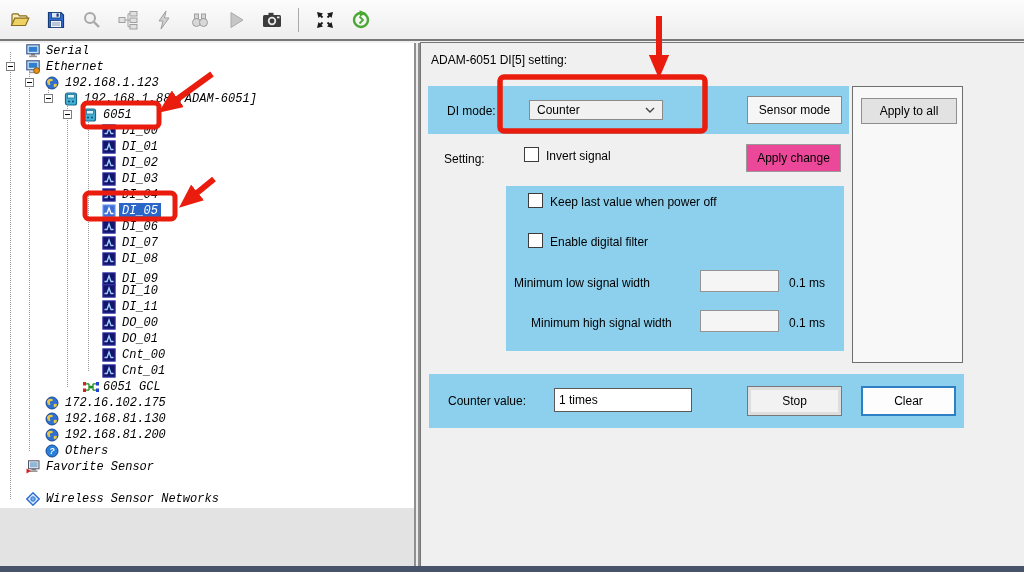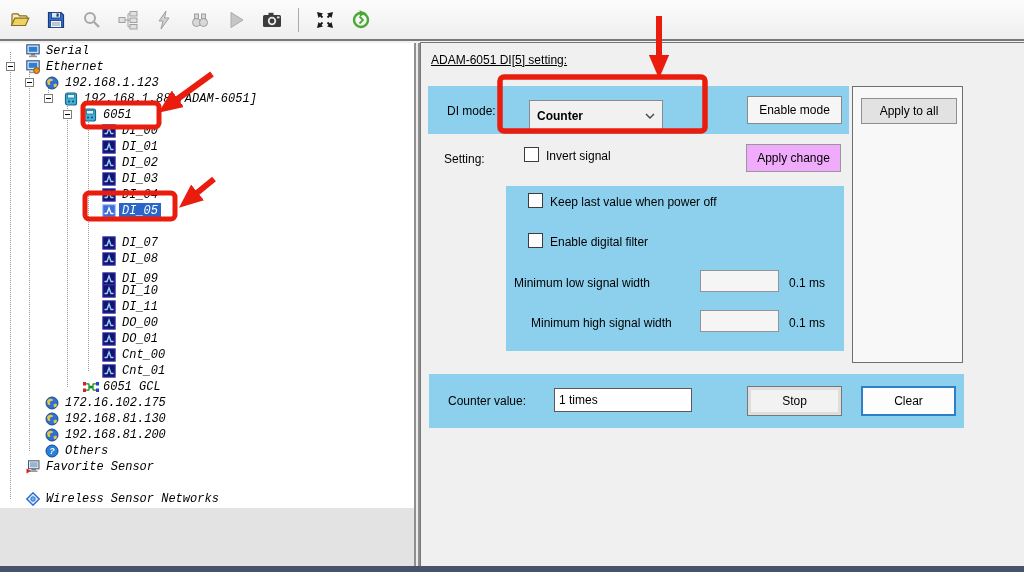--- a/index.html
+++ b/index.html
@@ -27,21 +27,21 @@
 
   .splitter{position:absolute;left:414px;top:43px;width:6px;height:523px;
     background:linear-gradient(to right,#8f8f8f 0,#8f8f8f 2px,#ececec 2px,#ececec 4px,#8f8f8f 4px,#8f8f8f 6px);}
 
   
   .rpanel{position:absolute;left:420px;top:42px;width:604px;height:524px;background:#f0f0f0;
           border-top:1px solid #767676;border-left:1px solid #767676;}
   .strip{position:absolute;background:var(--blue,#8dd0ed);}
   .lbl{position:absolute;white-space:nowrap;}
   .btn{position:absolute;display:flex;align-items:center;justify-content:center;box-sizing:border-box;
-       background:#f0abfc;border:1px solid #989898;font-size:12px;cursor:default;}
+       background:#ec4899;border:1px solid #989898;font-size:12px;cursor:default;}
   .btn.light{background:#f6f6f6;border-color:#8a8a8a;}
   .btn.gray{background:#e2e2e2;border-color:#8f8f8f;}
   .btn.bezel{background:#f2f2f2;border:1px solid #777;box-shadow:inset 0 0 0 3px #dedede;}
   .btn.primary{background:#fdfdfd;border:2px solid #2f7fc4;}
   .whitebox{position:absolute;background:#f8f8f8;border:1px solid #6e6e6e;box-sizing:border-box;}
   .checkbox{position:absolute;width:15px;height:15px;background:#fff;border:1px solid #3c3c3c;box-sizing:border-box;}
   .dropdown{position:absolute;box-sizing:border-box;background:#f1f1f1;border:1px solid #8a8a8a;
             display:flex;align-items:center;justify-content:space-between;padding:0 7px;}
   .field{position:absolute;box-sizing:border-box;background:#f5f5f5;border:1px solid #949494;
          font-family:"Liberation Sans",sans-serif;font-size:12px;padding:0 4px;}
@@ -230,20 +230,27 @@
             </svg></span>
           <span class="tlabel" style="left:119px">DI_04</span>
         </div>
         <div class="trow" style="top: 160px;">
           <span class="ticon" style="left:102px"><svg width="14" height="14" viewBox="0 0 14 14">
               <rect x="0.8" y="0.8" width="12.4" height="12.4" fill="#3c6ed8" stroke="#9ab4ff"></rect>
               <polyline points="2.5,9.5 5,9.5 7,4 9,9.5 11.5,9.5" fill="none" stroke="#ffffff" stroke-width="1.3"></polyline>
             </svg></span>
           <span class="tlabel selected" style="left:119px">DI_05</span>
         </div>
+        <div class="trow" style="top: 176px;">
+          <span class="ticon" style="left:102px"><svg width="14" height="14" viewBox="0 0 14 14">
+              <rect x="0.8" y="0.8" width="12.4" height="12.4" fill="#14146e" stroke="#3a3ab0"></rect>
+              <polyline points="2.5,9.5 5,9.5 7,4 9,9.5 11.5,9.5" fill="none" stroke="#9fd4ff" stroke-width="1.3"></polyline>
+            </svg></span>
+          <span class="tlabel" style="left:119px">DI_06</span>
+        </div>
         <div class="trow" style="top: 192px;">
           <span class="ticon" style="left:102px"><svg width="14" height="14" viewBox="0 0 14 14">
               <rect x="0.8" y="0.8" width="12.4" height="12.4" fill="#14146e" stroke="#3a3ab0"></rect>
               <polyline points="2.5,9.5 5,9.5 7,4 9,9.5 11.5,9.5" fill="none" stroke="#9fd4ff" stroke-width="1.3"></polyline>
             </svg></span>
           <span class="tlabel" style="left:119px">DI_07</span>
         </div>
         <div class="trow" style="top: 208px;">
           <span class="ticon" style="left:102px"><svg width="14" height="14" viewBox="0 0 14 14">
               <rect x="0.8" y="0.8" width="12.4" height="12.4" fill="#14146e" stroke="#3a3ab0"></rect>
@@ -358,31 +365,31 @@
               <circle cx="7" cy="7" r="2.2" fill="#7fb0e8" stroke="#2a6fd0"></circle>
             </svg></span>
           <span class="tlabel" style="left:43px">Wireless Sensor Networks</span>
         </div>
       </div>
   </div>
 
   <div class="splitter"></div>
 
   <div class="rpanel">
-    <div class="lbl" style="left:10px;top:10px;text-decoration:underline;">ADAM-6051 DI[5] setting:</div>
+    <div class="lbl" style="left:10px;top:10px;">ADAM-6051 DI[5] setting:</div>
 
     <div class="strip" style="left:7px;top:43px;width:421px;height:48px;"></div>
     <div class="lbl" style="left:26px;top:61px;">DI mode:</div>
-    <div class="dropdown" style="left:108px;top:57px;width:134px;height:32px;font-weight:bold;">
+    <div class="dropdown" style="left:108px;top:57px;width:134px;height:20px;">
       <span>Counter</span>
       <svg width="10" height="6">
           <polyline points="1,1 5,5 9,1" fill="none" stroke="#444" stroke-width="1.4"></polyline>
         </svg>
     </div>
-    <div class="btn light" style="left:326px;top:53px;width:95px;height:28px;">Enable mode</div>
+    <div class="btn light" style="left:326px;top:53px;width:95px;height:28px;">Sensor mode</div>
 
     <div class="whitebox" style="left:431px;top:43px;width:111px;height:277px;"></div>
     <div class="btn gray" style="left:440px;top:55px;width:96px;height:26px;">Apply to all</div>
 
     <div class="lbl" style="left:23px;top:109px;">Setting:</div>
     <div class="checkbox" style="left:103px;top:104px;"></div>
     <div class="lbl" style="left:125px;top:106px;">Invert signal</div>
     <div class="btn" style="left:325px;top:101px;width:95px;height:28px;">Apply change</div>
 
     <div class="strip" style="left:85px;top:143px;width:338px;height:165px;"></div>

